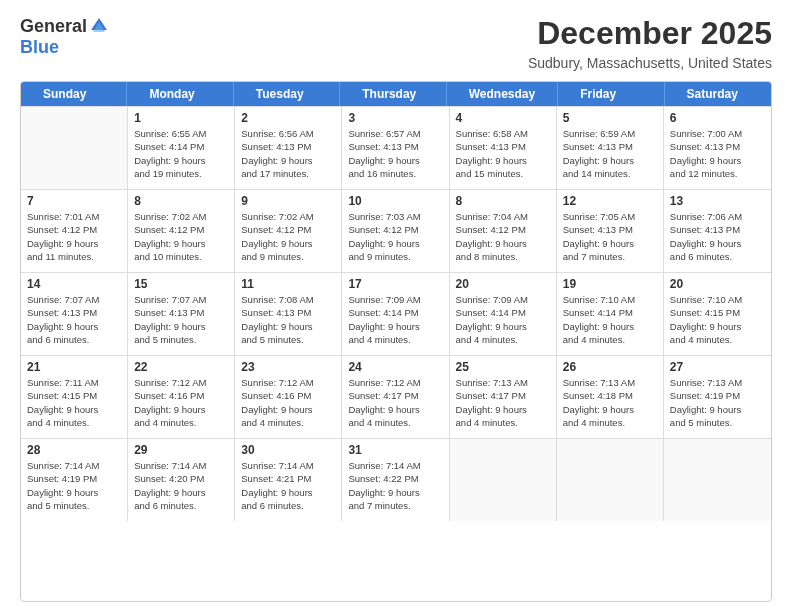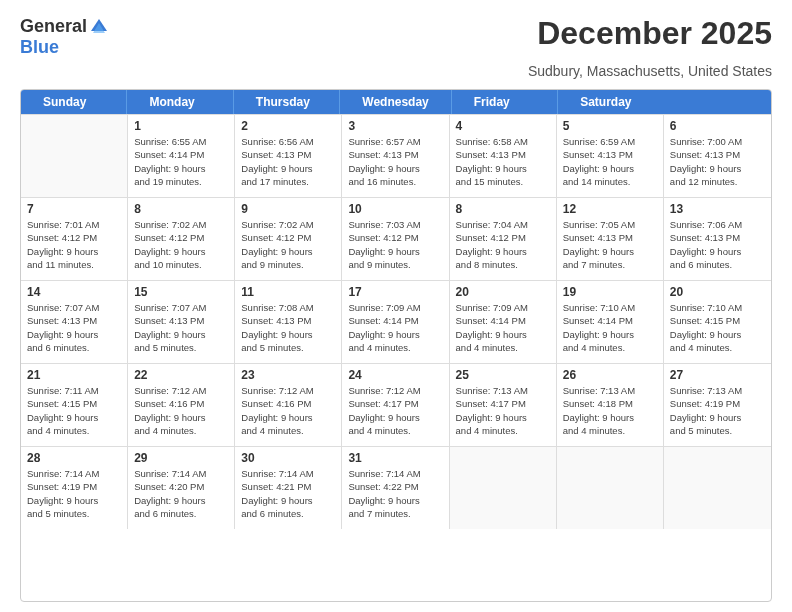--- a/index.html
+++ b/index.html
@@ -23,21 +23,21 @@
       align-items: flex-start;
       margin-bottom: 10px;
     }
     .logo {
       display: flex;
       flex-direction: column;
       align-items: flex-start;
     }
     .logo-text {
       display: flex;
-      align-items: flex-end;
+      align-items: flex-start;
     }
     .logo-general {
       font-size: 18px;
       font-weight: bold;
       color: #333;
     }
     .logo-blue {
       font-size: 18px;
       font-weight: bold;
       color: #3a7bd5;
@@ -52,21 +52,21 @@
     }
     .month-title {
       font-size: 32px;
       font-weight: bold;
       color: #333;
       line-height: 1.1;
     }
     .location {
       font-size: 14px;
       color: #555;
-      margin-top: 12px;
+      margin-top: 4px;
     }
     .calendar {
       flex: 1;
       border: 1px solid #ccc;
       border-radius: 4px;
       overflow: hidden;
     }
     .cal-header {
       display: grid;
       grid-template-columns: repeat(7, 1fr);
@@ -139,20 +139,21 @@
     <div class="title-block">
       <div class="month-title">December 2025</div>
       <div class="location">Sudbury, Massachusetts, United States</div>
     </div>
   </div>
 
   <div class="calendar">
     <div class="cal-header">
     <div class="cal-header-cell">Sunday</div>
         <div class="cal-header-cell">Monday</div>
+        <div class="cal-header-cell">Tuesday</div>
         <div class="cal-header-cell">Thursday</div>
         <div class="cal-header-cell">Wednesday</div>
         <div class="cal-header-cell">Friday</div>
         <div class="cal-header-cell">Saturday</div>
       </div>
     <div class="cal-body">
     <div class="cal-row">
           <div class="cal-cell empty"></div>
           <div class="cal-cell">
             <span class="day-number">1</span>

